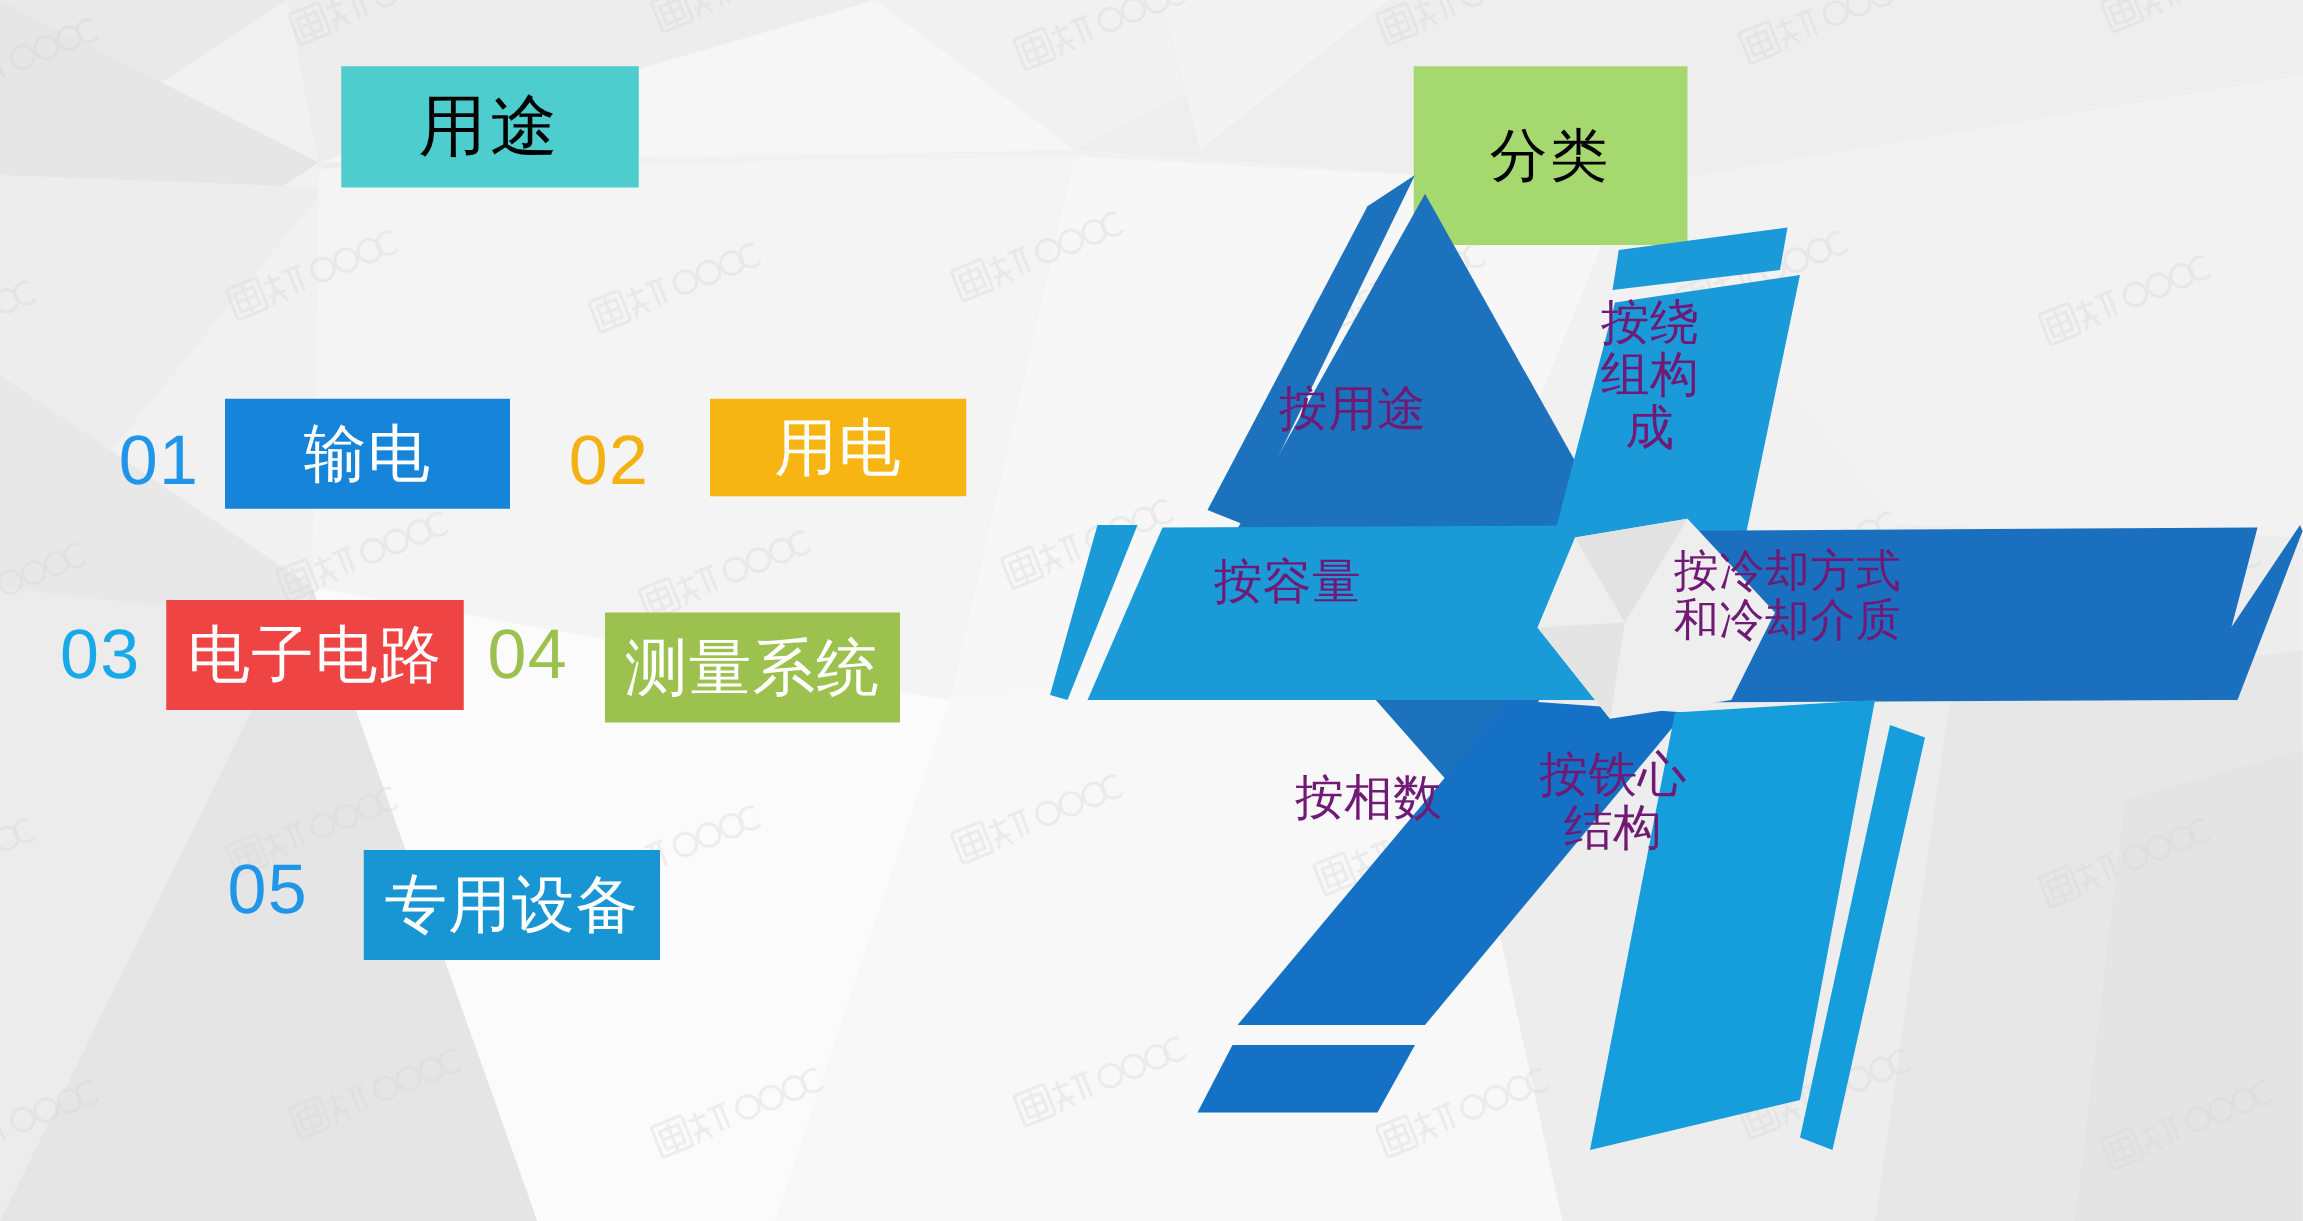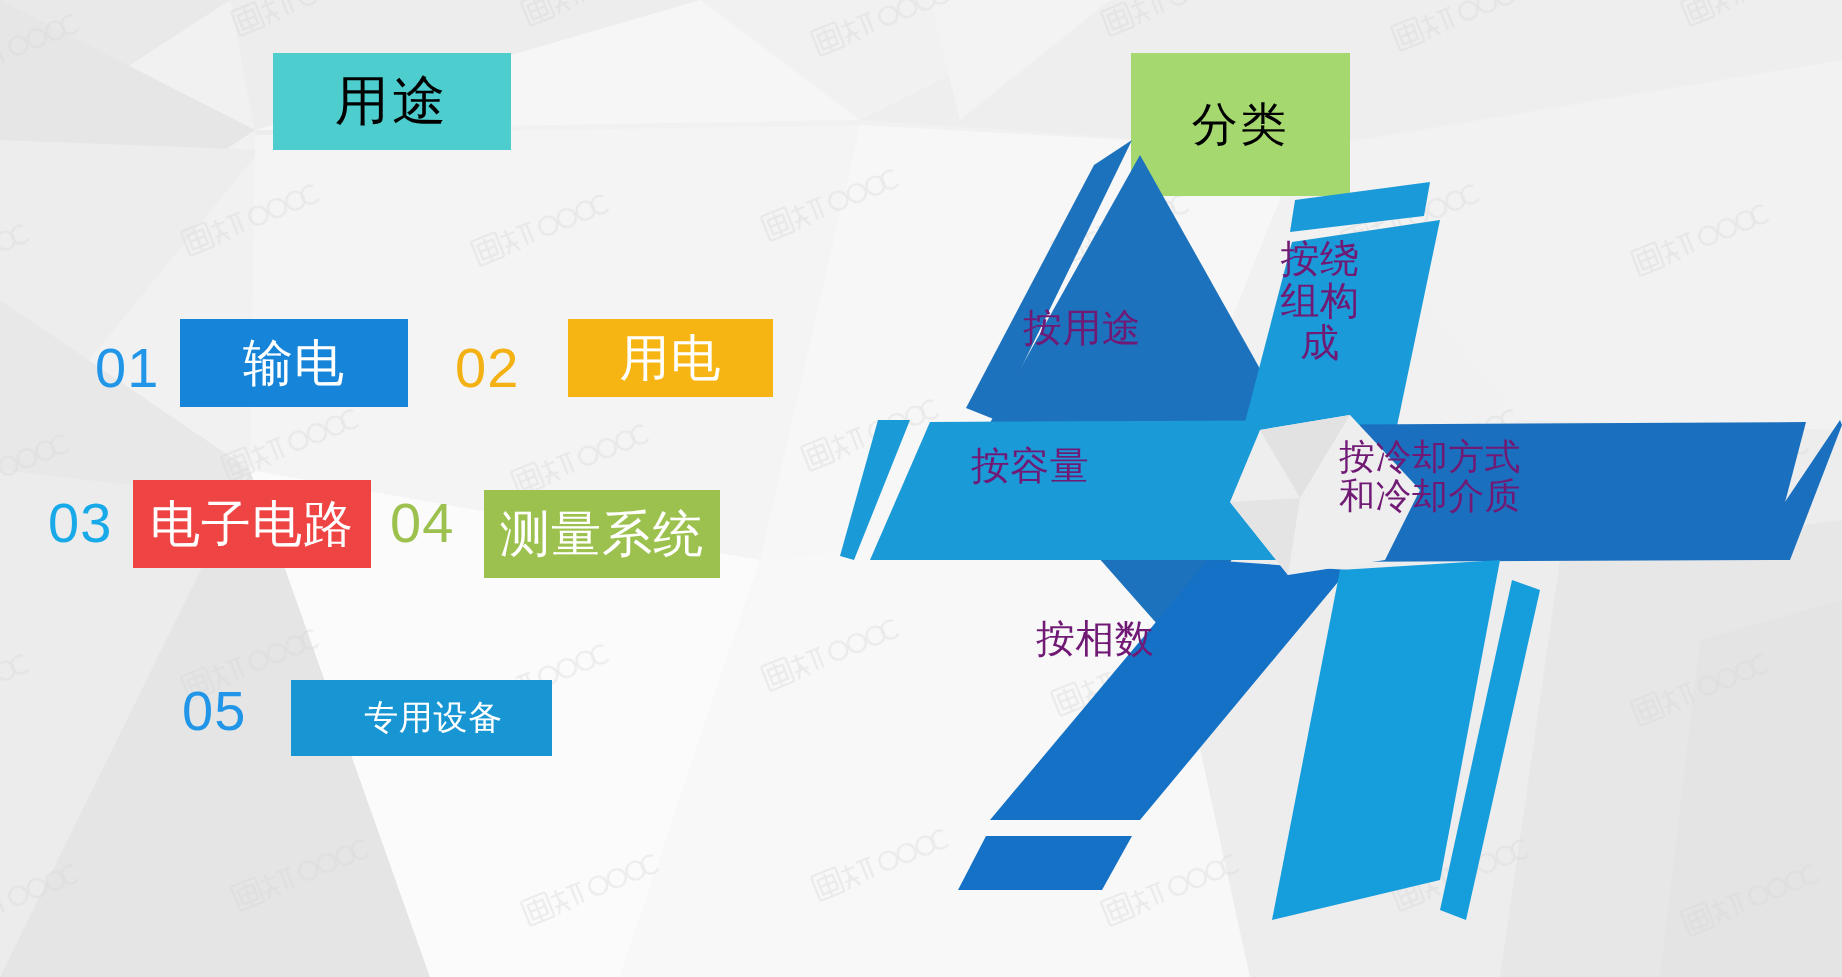--- a/index.html
+++ b/index.html
@@ -43,21 +43,21 @@
   #chip-01{left:180px;top:319px;width:228px;height:88px;background:#1685d9;font-size:50px;}
   #num-02{left:455px;top:340px;color:#f3b113;}
   #chip-02{left:568px;top:319px;width:205px;height:78px;background:#f6b512;font-size:50px;}
 
   #num-03{left:48px;top:495px;color:#18a9e8;}
   #chip-03{left:133px;top:480px;width:238px;height:88px;background:#ef4444;font-size:50px;}
   #num-04{left:390px;top:495px;color:#9cc14e;}
   #chip-04{left:484px;top:490px;width:236px;height:88px;background:#9cc14e;font-size:50px;}
 
   #num-05{left:182px;top:683px;color:#2196e8;}
-  #chip-05{left:291px;top:680px;width:237px;height:76px;background:#1796d3;font-size:34px;padding-left:24px;}
+  #chip-05{left:291px;top:680px;width:237px;height:88px;background:#1796d3;font-size:50px;}
 
   
   .pinwheel{position:absolute;left:840px;top:120px;width:1002px;height:857px;z-index:4;}
   .pinwheel svg{display:block;width:1002px;height:857px;overflow:visible;}
   .blade-label{
     position:absolute;color:#701a75;font-size:39px;line-height:1.08;font-weight:400;
     text-align:center;white-space:pre-line;letter-spacing:.01em;
   }
   #label-use      {left:183px;top:187px;width:210px;text-align:left;}
   #label-winding  {left:415px;top:118px;width:130px;}
@@ -289,16 +289,18 @@
       </svg>
 
       <div class="blade-label" id="label-use">按用途</div>
       <div class="blade-label" id="label-winding">按绕
 组构
 成</div>
       <div class="blade-label" id="label-capacity">按容量</div>
       <div class="blade-label" id="label-cooling">按冷却方式
 和冷却介质</div>
       <div class="blade-label" id="label-phase">按相数</div>
+      <div class="blade-label" id="label-core">按铁心
+结构</div>
     </div>
 
   </div>
 </div>
 
 </body></html>

